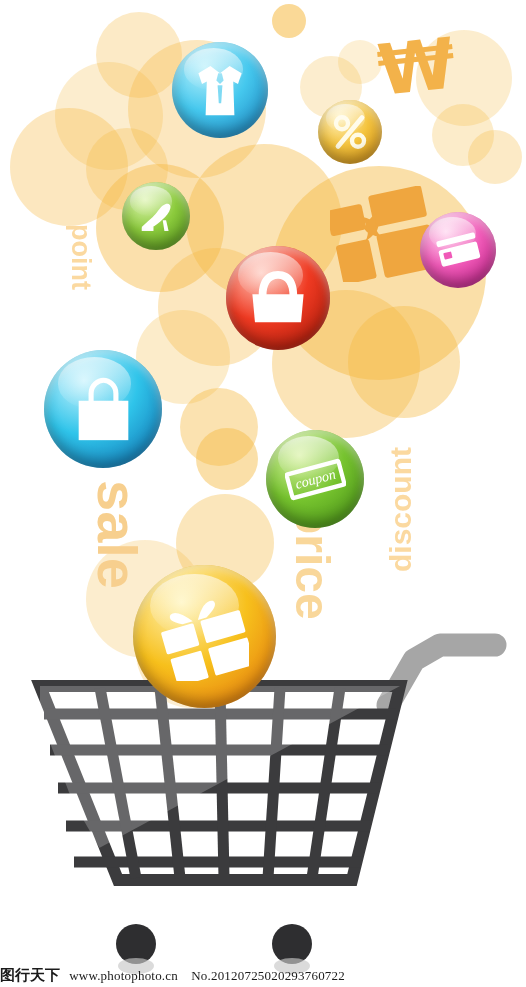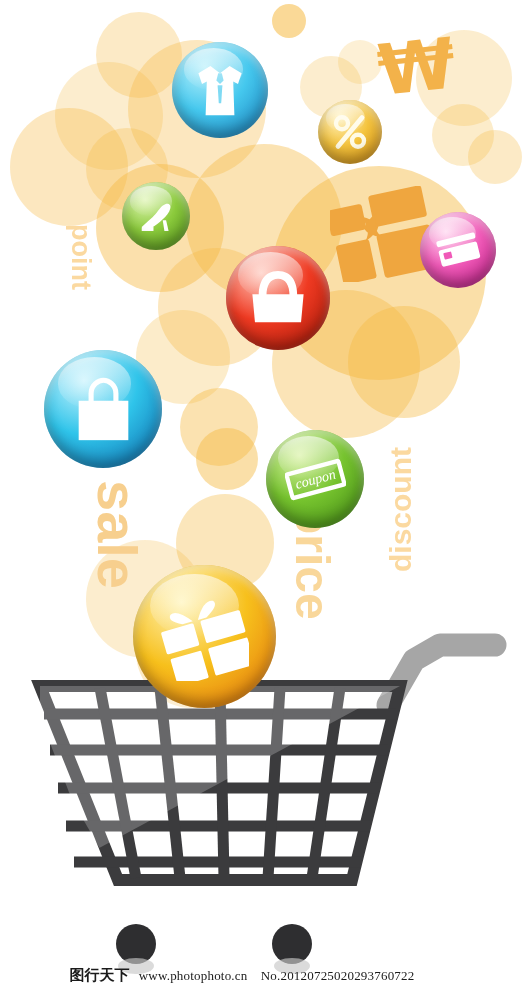--- a/index.html
+++ b/index.html
@@ -86,21 +86,20 @@
 
   
   .cart-wrap { position: absolute; left: 0; top: 0; }
 
   
   .footer {
     position: absolute;
     left: 0;
     bottom: 2px;
     width: 484px;
-    text-align: center;
     font-family: "Liberation Serif", serif;
     font-size: 13px;
     color: #1b1b1b;
     white-space: nowrap;
   }
   .footer .cn {
     font-family: "DejaVu Sans", sans-serif;
     font-size: 15px;
     font-weight: bold;
     letter-spacing: 0px;

